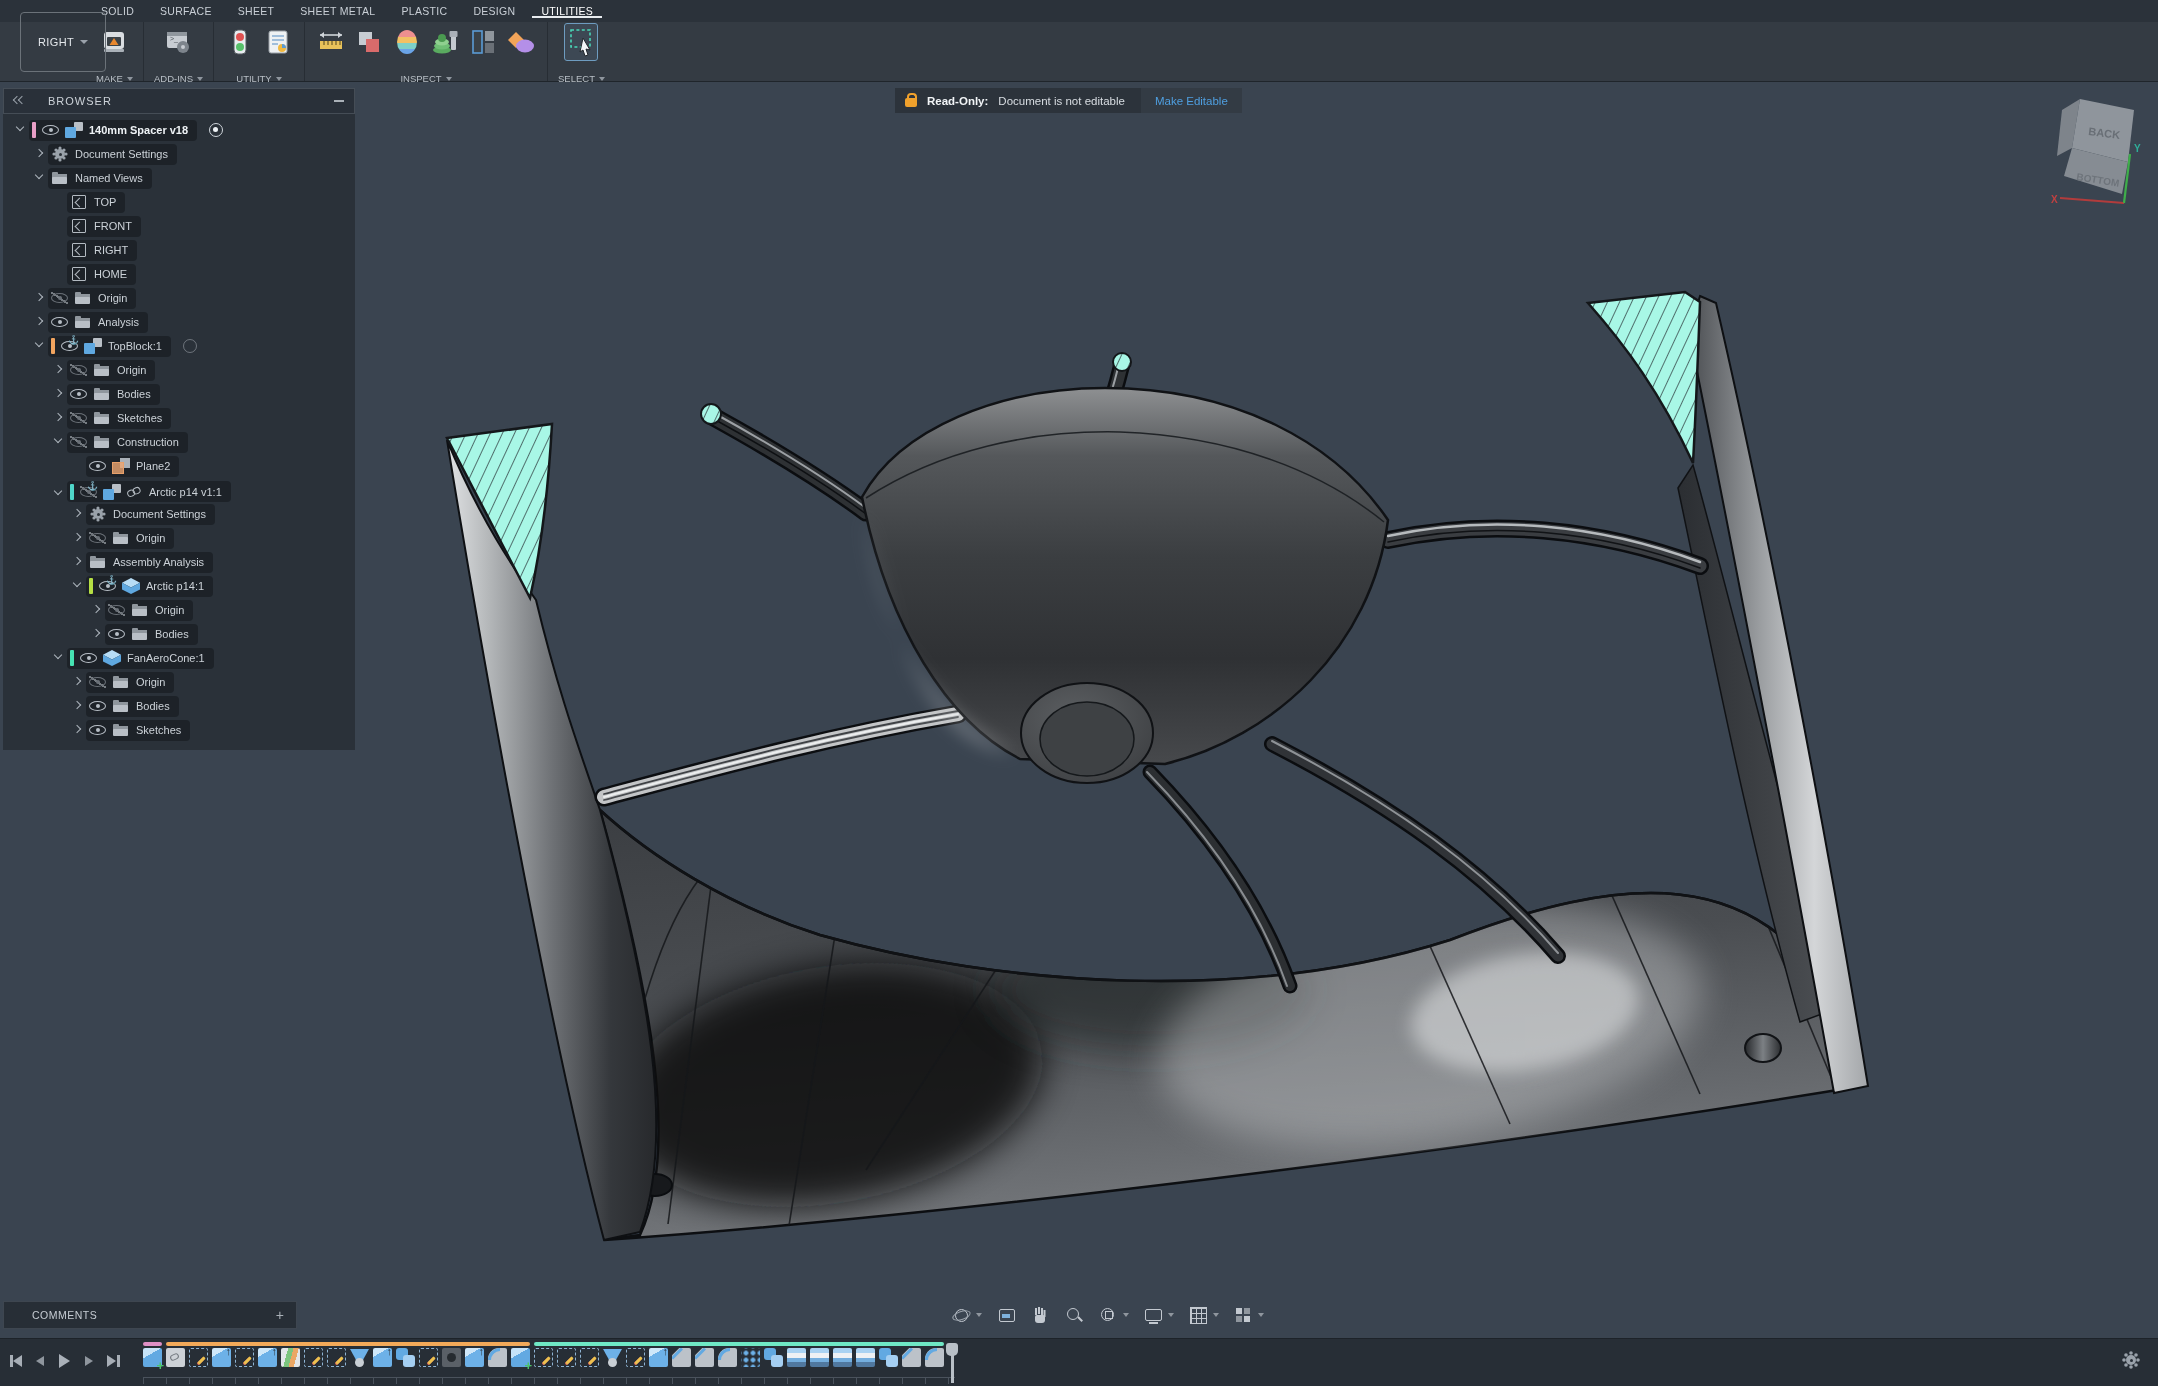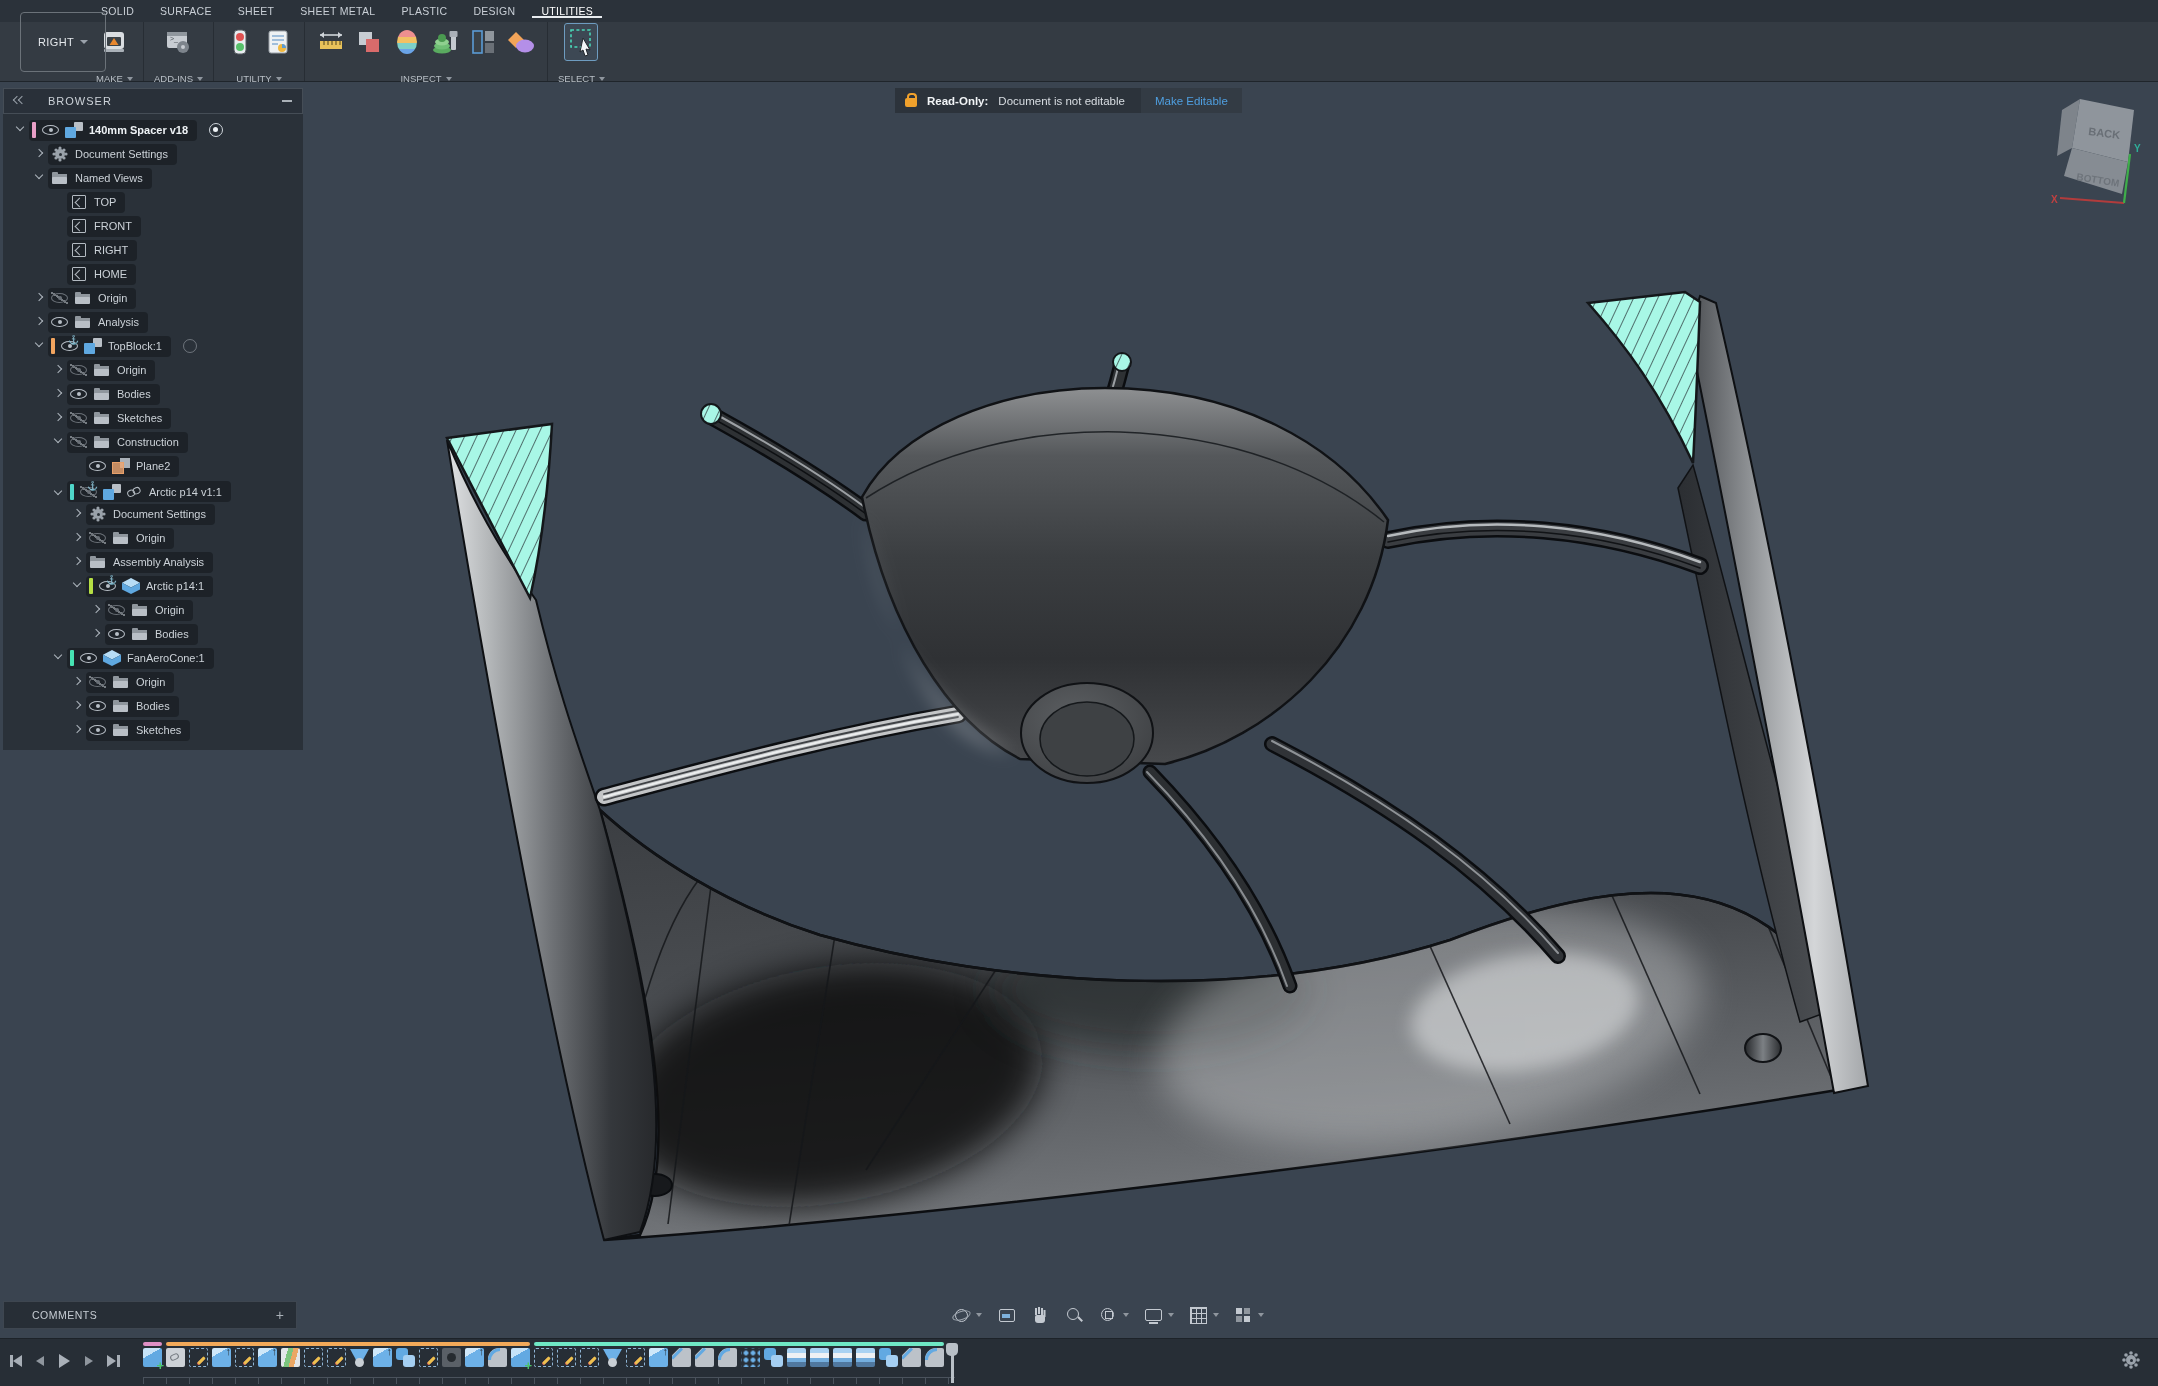--- a/index.html
+++ b/index.html
@@ -27,21 +27,21 @@
   
   #banner{left:895px;top:88px;height:25px;display:flex;z-index:28;font-size:11.5px;}
   #banner .bmain{background:#2c333b;display:flex;align-items:center;gap:10px;padding:0 16px 0 10px;}
   #banner .bact{background:#333b44;display:flex;align-items:center;padding:0 14px;color:#4f9fe0;}
   .locki{width:12px;height:9px;background:#f0a12c;border-radius:2px;position:relative;margin-top:4px;}
   .locki::before{content:'';position:absolute;left:2px;top:-5px;width:6px;height:6px;border:2px solid #f0a12c;border-bottom:none;border-radius:4px 4px 0 0;}
   .btitle{color:#f2f5f7;font-weight:bold;}
   .bmsg{color:#d8dde2;}
 
   
-  #browser{left:3px;top:88px;width:300px;z-index:25;}
+  #browser{left:3px;top:88px;width:352px;z-index:25;}
   #bheader{height:26px;background:rgba(40,47,55,.92);border:1px solid #454d56;display:flex;align-items:center;color:#ccd2d8;font-size:11px;letter-spacing:1px;padding:0 10px;box-sizing:border-box;}
   #bheader .title{flex:1;margin-left:22px;}
   .collapseIc{width:12px;height:10px;position:relative;}
   .collapseIc::before,.collapseIc::after{content:'';position:absolute;top:1px;width:5px;height:5px;border-left:1.6px solid #9aa2ab;border-bottom:1.6px solid #9aa2ab;transform:rotate(45deg);}
   .collapseIc::after{left:5px;}
   .minIc{width:10px;height:2px;background:#aab1b8;}
   #btree{background:rgba(36,42,49,.72);padding:4px 0 8px 0;}
   .trow{height:24px;display:flex;align-items:center;font-size:11px;color:#ccd2d8;box-sizing:border-box;}
   .chev{width:16px;height:16px;flex:none;position:relative;visibility:hidden;}
   .chev::before{content:'';position:absolute;left:4px;top:4px;width:5px;height:5px;border-right:1.6px solid #aeb6be;border-bottom:1.6px solid #aeb6be;}

